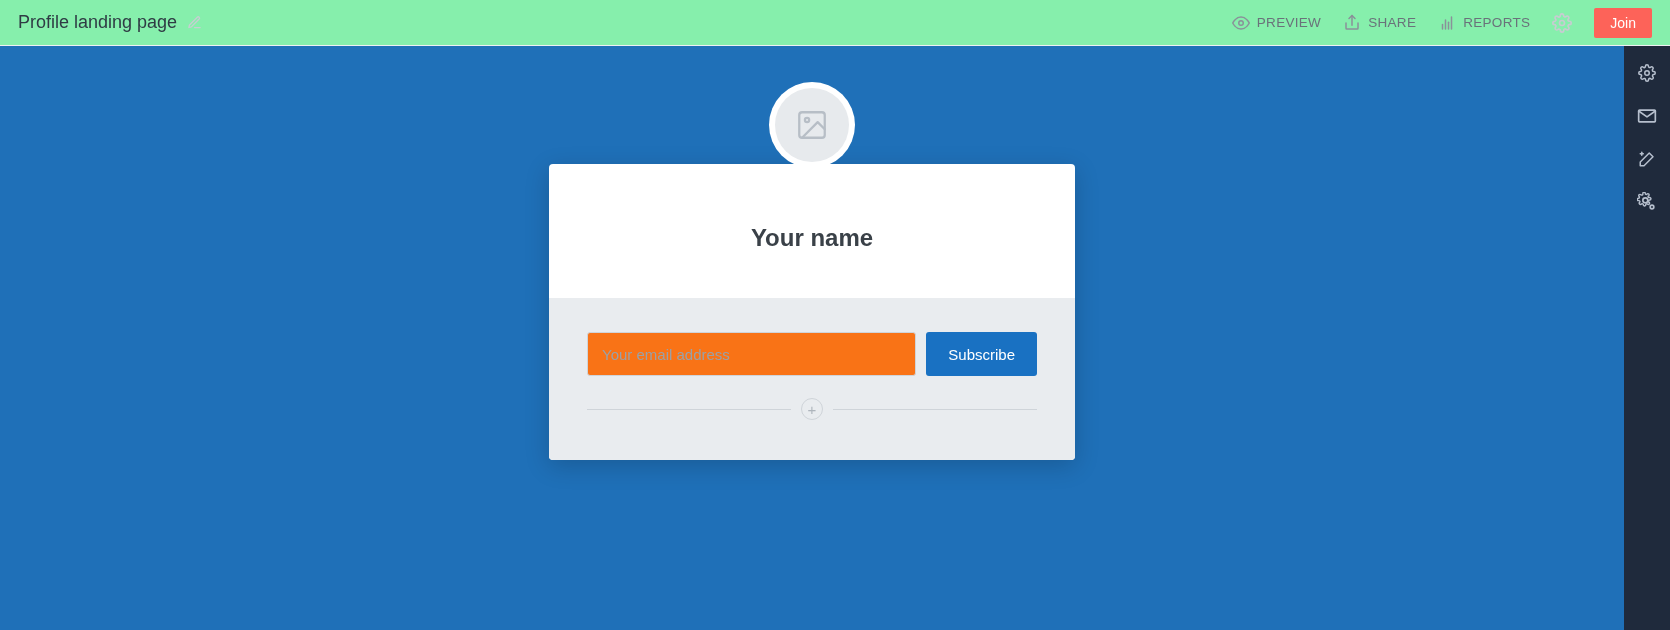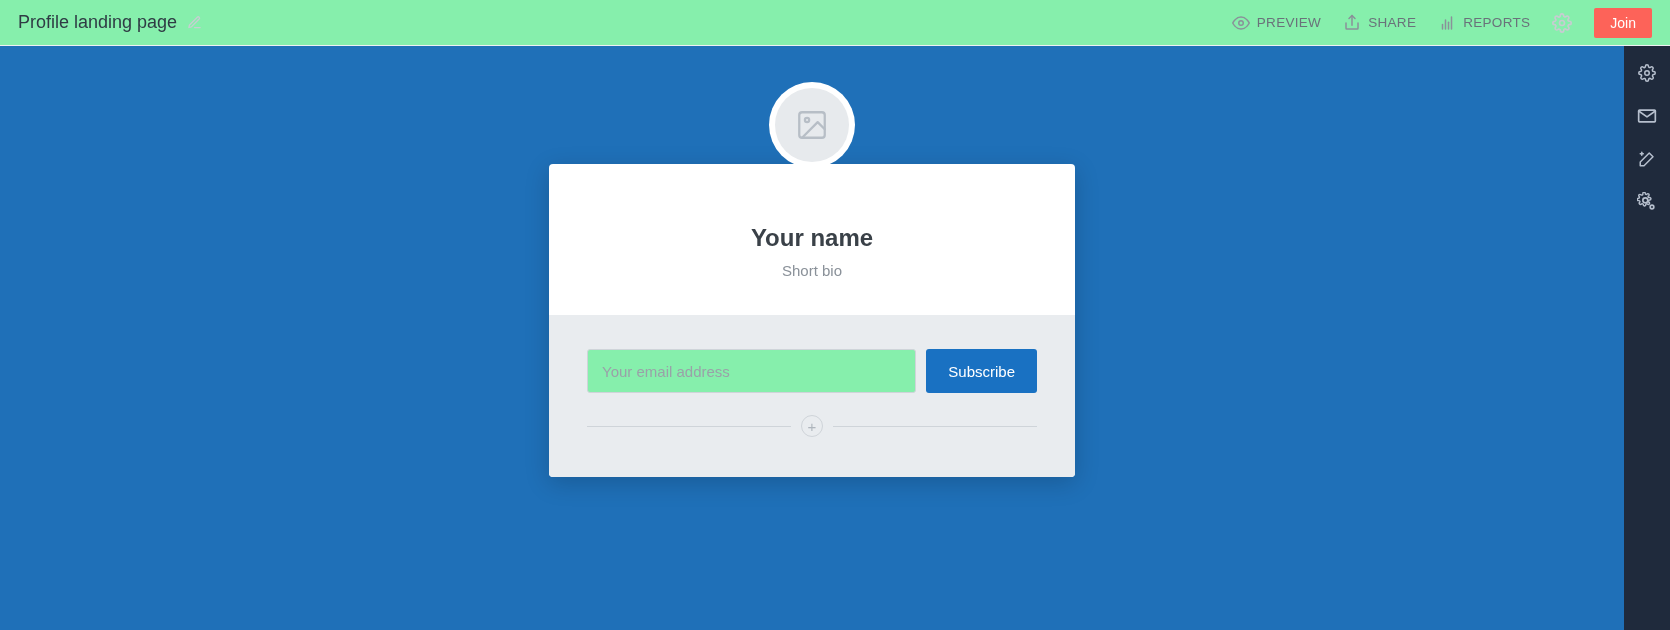--- a/index.html
+++ b/index.html
@@ -145,21 +145,21 @@
     display: flex;
     gap: 10px;
     align-items: stretch;
     margin-bottom: 22px;
   }
   .email-input {
     flex: 1;
     height: 44px;
     border: 1px solid #cfd4d9;
     border-radius: 3px;
-    background: #86efac;
+    background: #f97316;
     padding: 0 14px;
     font-size: 15px;
     color: #333;
   }
   .email-input::placeholder { color: #9aa1a8; }
   .subscribe-btn {
     background: #1971c2;
     color: #fff;
     border: none;
     border-radius: 3px;
@@ -249,21 +249,20 @@
           <svg width="34" height="34" viewBox="0 0 24 24" fill="none" stroke="currentColor" stroke-width="1.6" stroke-linecap="round" stroke-linejoin="round">
               <rect x="3" y="3" width="18" height="18" rx="2"></rect>
               <circle cx="8.5" cy="8.5" r="1.5"></circle>
               <polyline points="21 15 16 10 5 21"></polyline>
             </svg>
         </div>
       </div>
       <div class="card">
         <div class="card-top">
           <div class="card-name">Your name</div>
-          <div class="card-bio">Short bio</div>
         </div>
         <div class="card-bottom">
           <div class="form-row">
             <input class="email-input" type="text" placeholder="Your email address" style="">
             <button class="subscribe-btn">Subscribe</button>
           </div>
           <div class="add-row">
             <div class="add-line"></div>
             <span class="add-btn">
               <span>+</span>

